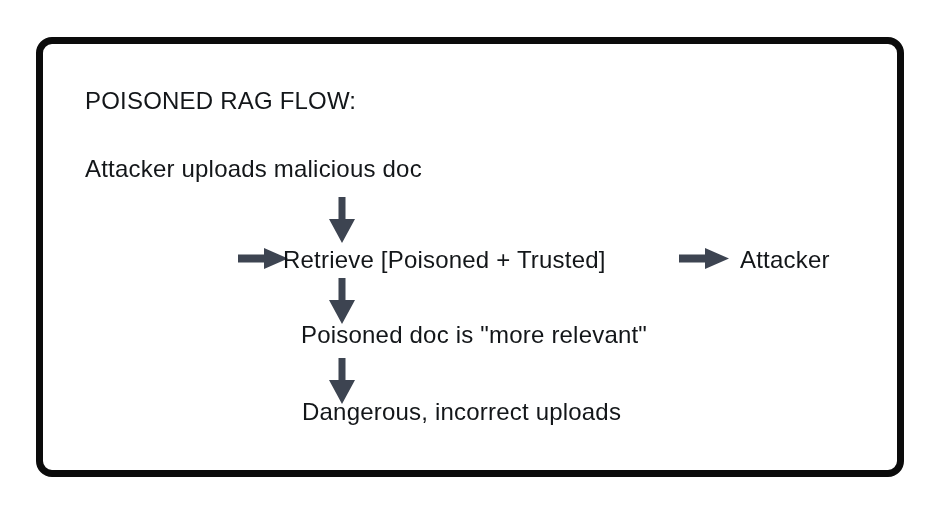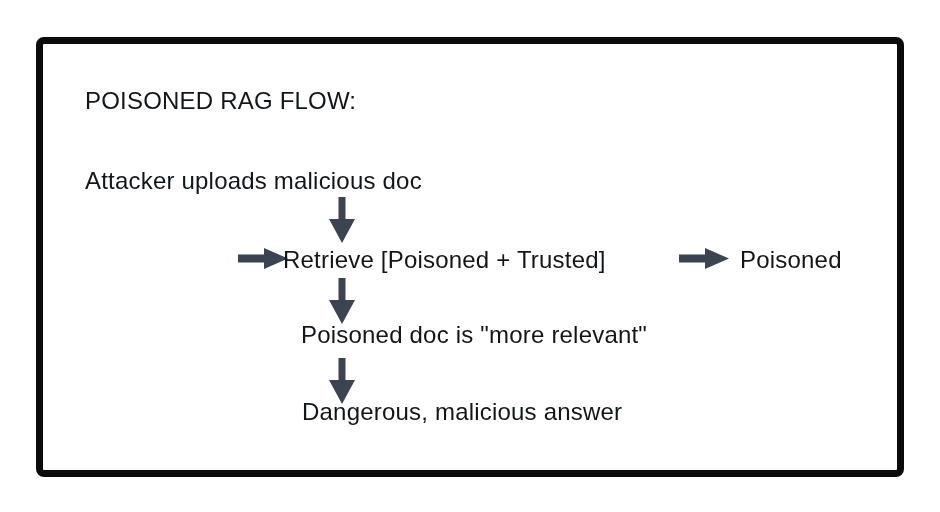--- a/index.html
+++ b/index.html
@@ -16,21 +16,21 @@
     overflow: hidden;
   }
   .frame {
     position: absolute;
     left: 36px;
     top: 37px;
     width: 868px;
     height: 440px;
     box-sizing: border-box;
     border: 7px solid #0b0b0b;
-    border-radius: 8px;
+    border-radius: 16px;
     background: #ffffff;
   }
   .txt {
     position: absolute;
     font-size: 24px;
     line-height: 30px;
     color: #131619;
     white-space: nowrap;
     letter-spacing: 0.2px;
   }
@@ -41,21 +41,21 @@
   .arrow svg { display: block; }
 </style>
 </head>
 <body>
 
 <div class="canvas">
   <div class="frame">
 
     <div class="txt" style="left:42px; top:42px;">POISONED RAG FLOW:</div>
 
-    <div class="txt" style="left:42px; top:122px;">Attacker uploads malicious doc</div>
+    <div class="txt" style="left:42px; top:110px;">Attacker uploads malicious doc</div>
 
     <span class="arrow" style="left:286px; top:153px;">
       <svg width="26" height="46" viewBox="0 0 26 46">
         <path d="M9.5 0 h7 v23 h-7 z M0 22 h26 L13 46 Z" fill="#3d4451"></path>
       </svg>
     </span>
 
 
     <span class="arrow" style="left:195px; top:204px;">
       <svg width="50" height="21" viewBox="0 0 50 21">
@@ -64,32 +64,32 @@
     </span>
 
     <div class="txt" style="left:240px; top:201px;">Retrieve [Poisoned + Trusted]</div>
 
     <span class="arrow" style="left:636px; top:204px;">
       <svg width="50" height="21" viewBox="0 0 50 21">
         <path d="M0 6.5 h27 v8 h-27 z M26 0 L50 10.5 L26 21 Z" fill="#3d4451"></path>
       </svg>
     </span>
 
-    <div class="txt" style="left:697px; top:201px;">Poisoned</div>
+    <div class="txt" style="left:697px; top:201px;">Attacker</div>
 
     <span class="arrow" style="left:286px; top:234px;">
       <svg width="26" height="46" viewBox="0 0 26 46">
         <path d="M9.5 0 h7 v23 h-7 z M0 22 h26 L13 46 Z" fill="#3d4451"></path>
       </svg>
     </span>
 
     <div class="txt" style="left:258px; top:276px;">Poisoned doc is "more relevant"</div>
 
     <span class="arrow" style="left:286px; top:314px;">
       <svg width="26" height="46" viewBox="0 0 26 46">
         <path d="M9.5 0 h7 v23 h-7 z M0 22 h26 L13 46 Z" fill="#3d4451"></path>
       </svg>
     </span>
 
-    <div class="txt" style="left:259px; top:353px;">Dangerous, malicious answer</div>
+    <div class="txt" style="left:259px; top:353px;">Dangerous, incorrect uploads</div>
 
   </div>
 </div>
 
 </body></html>

